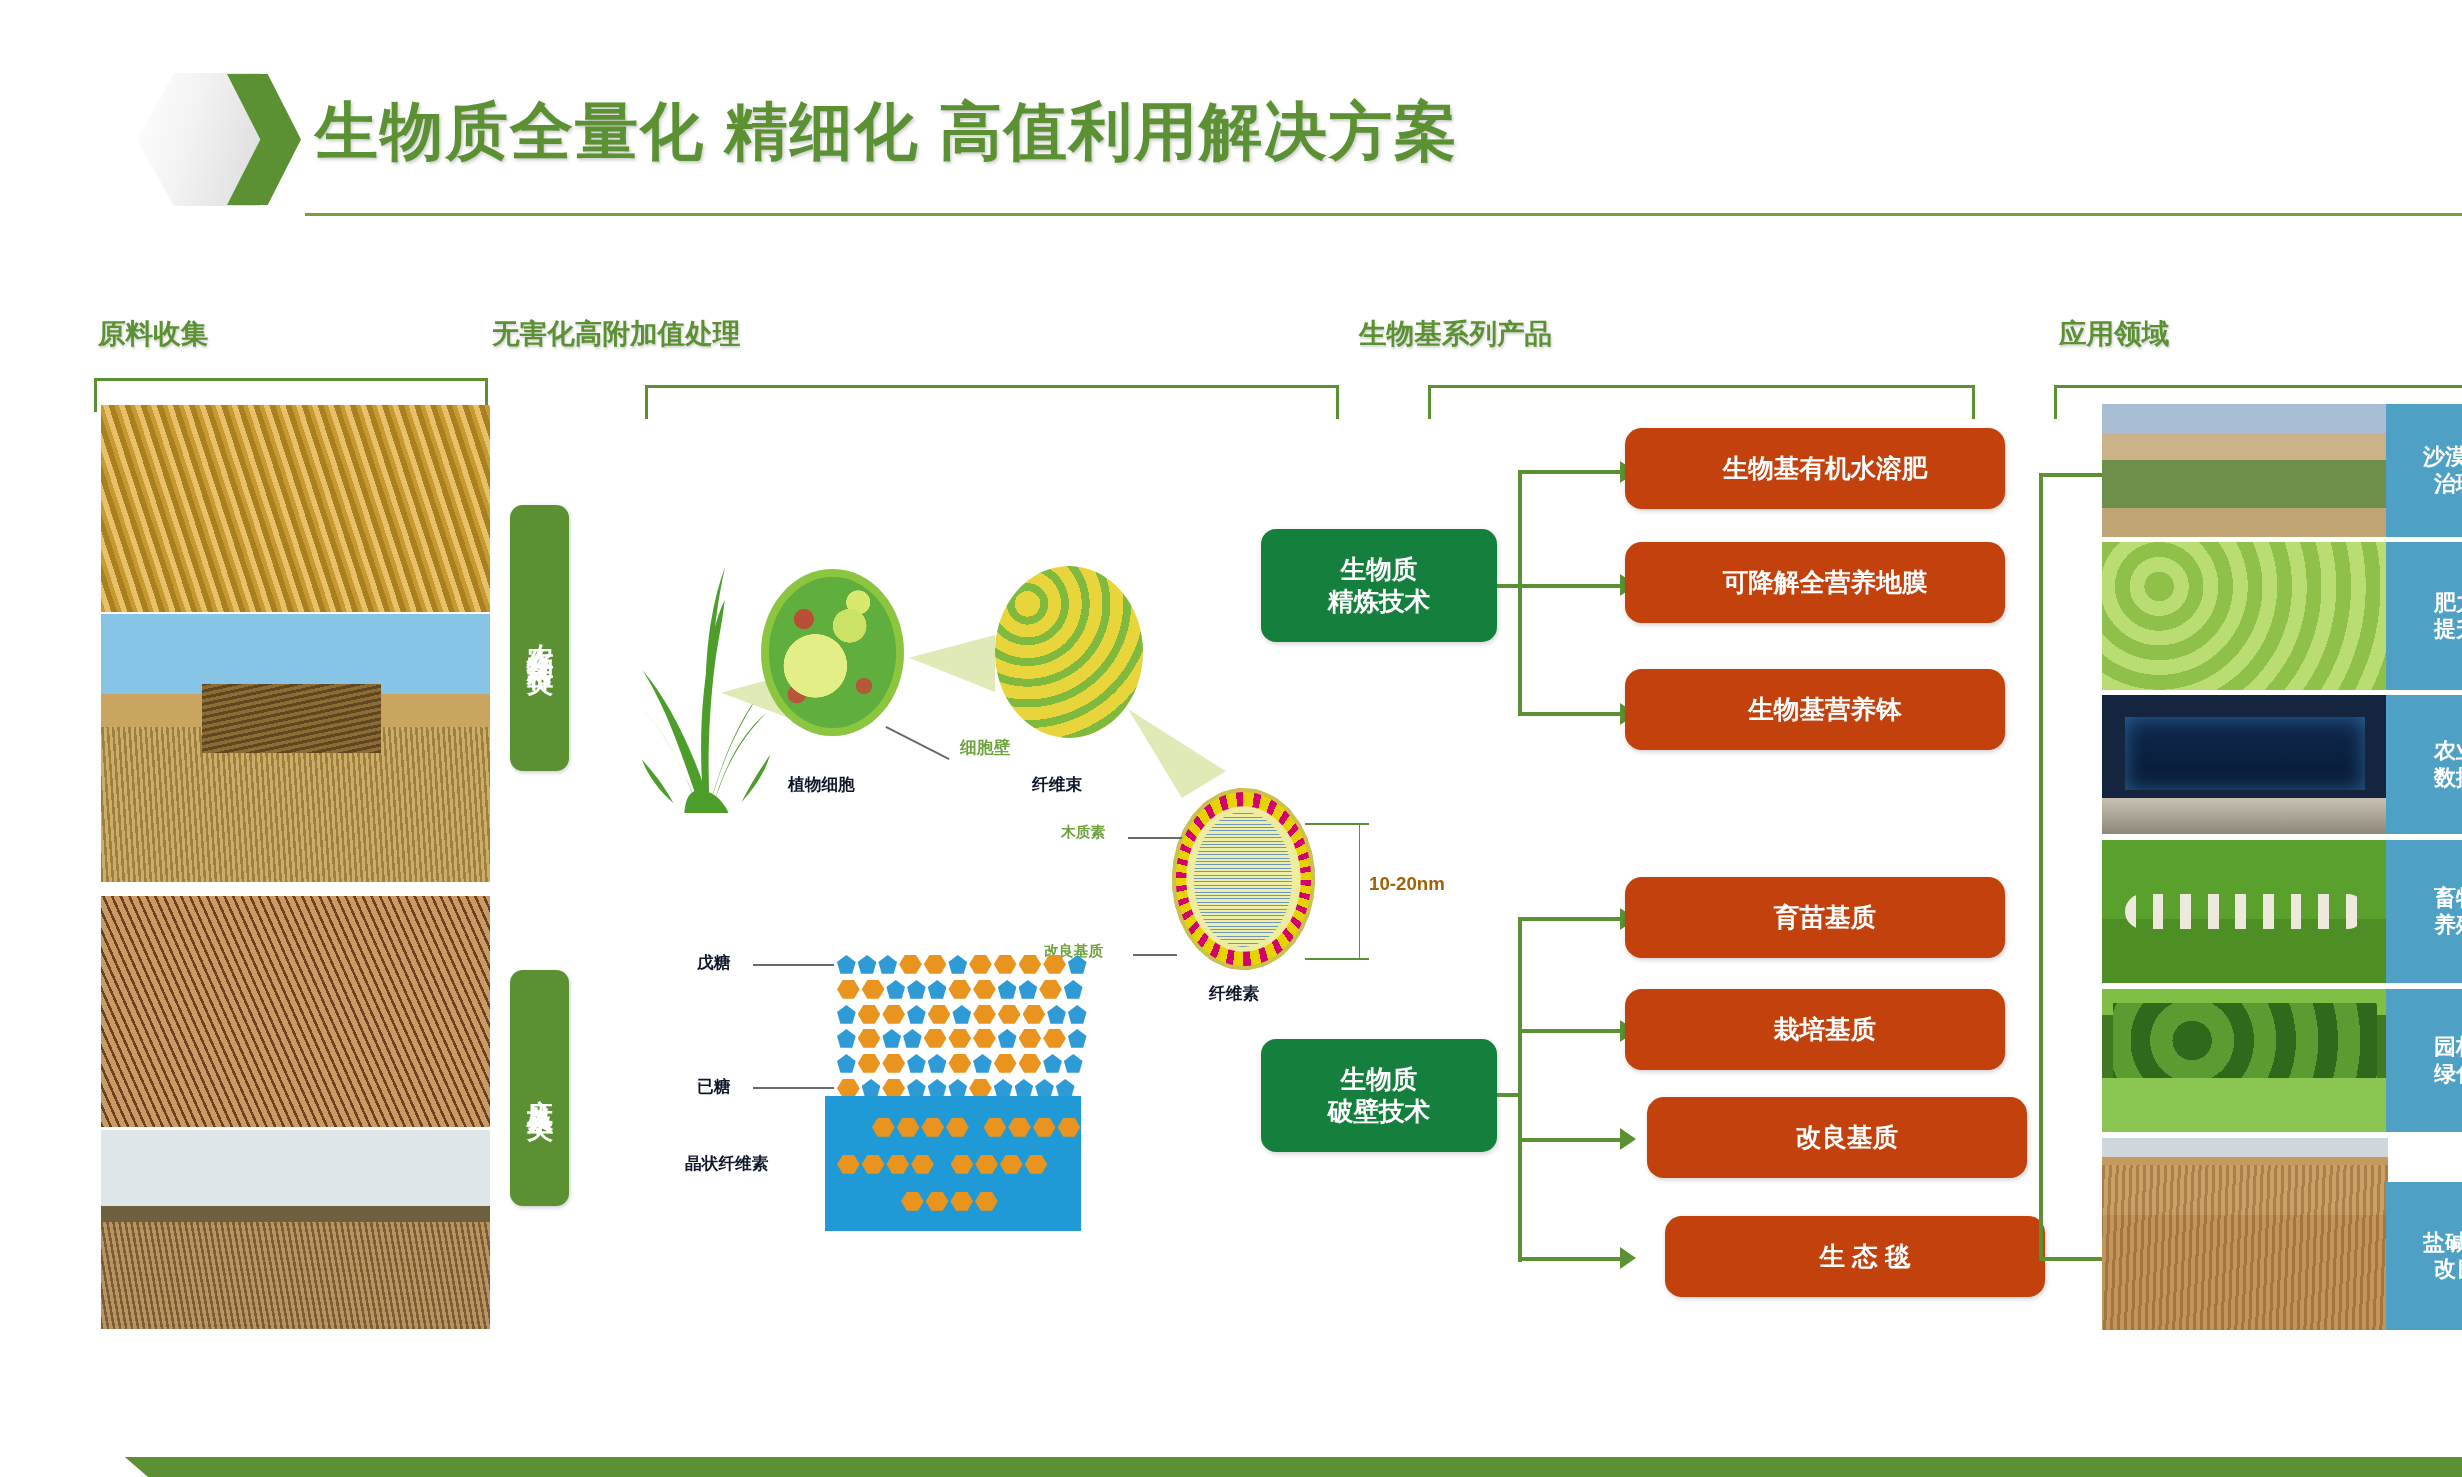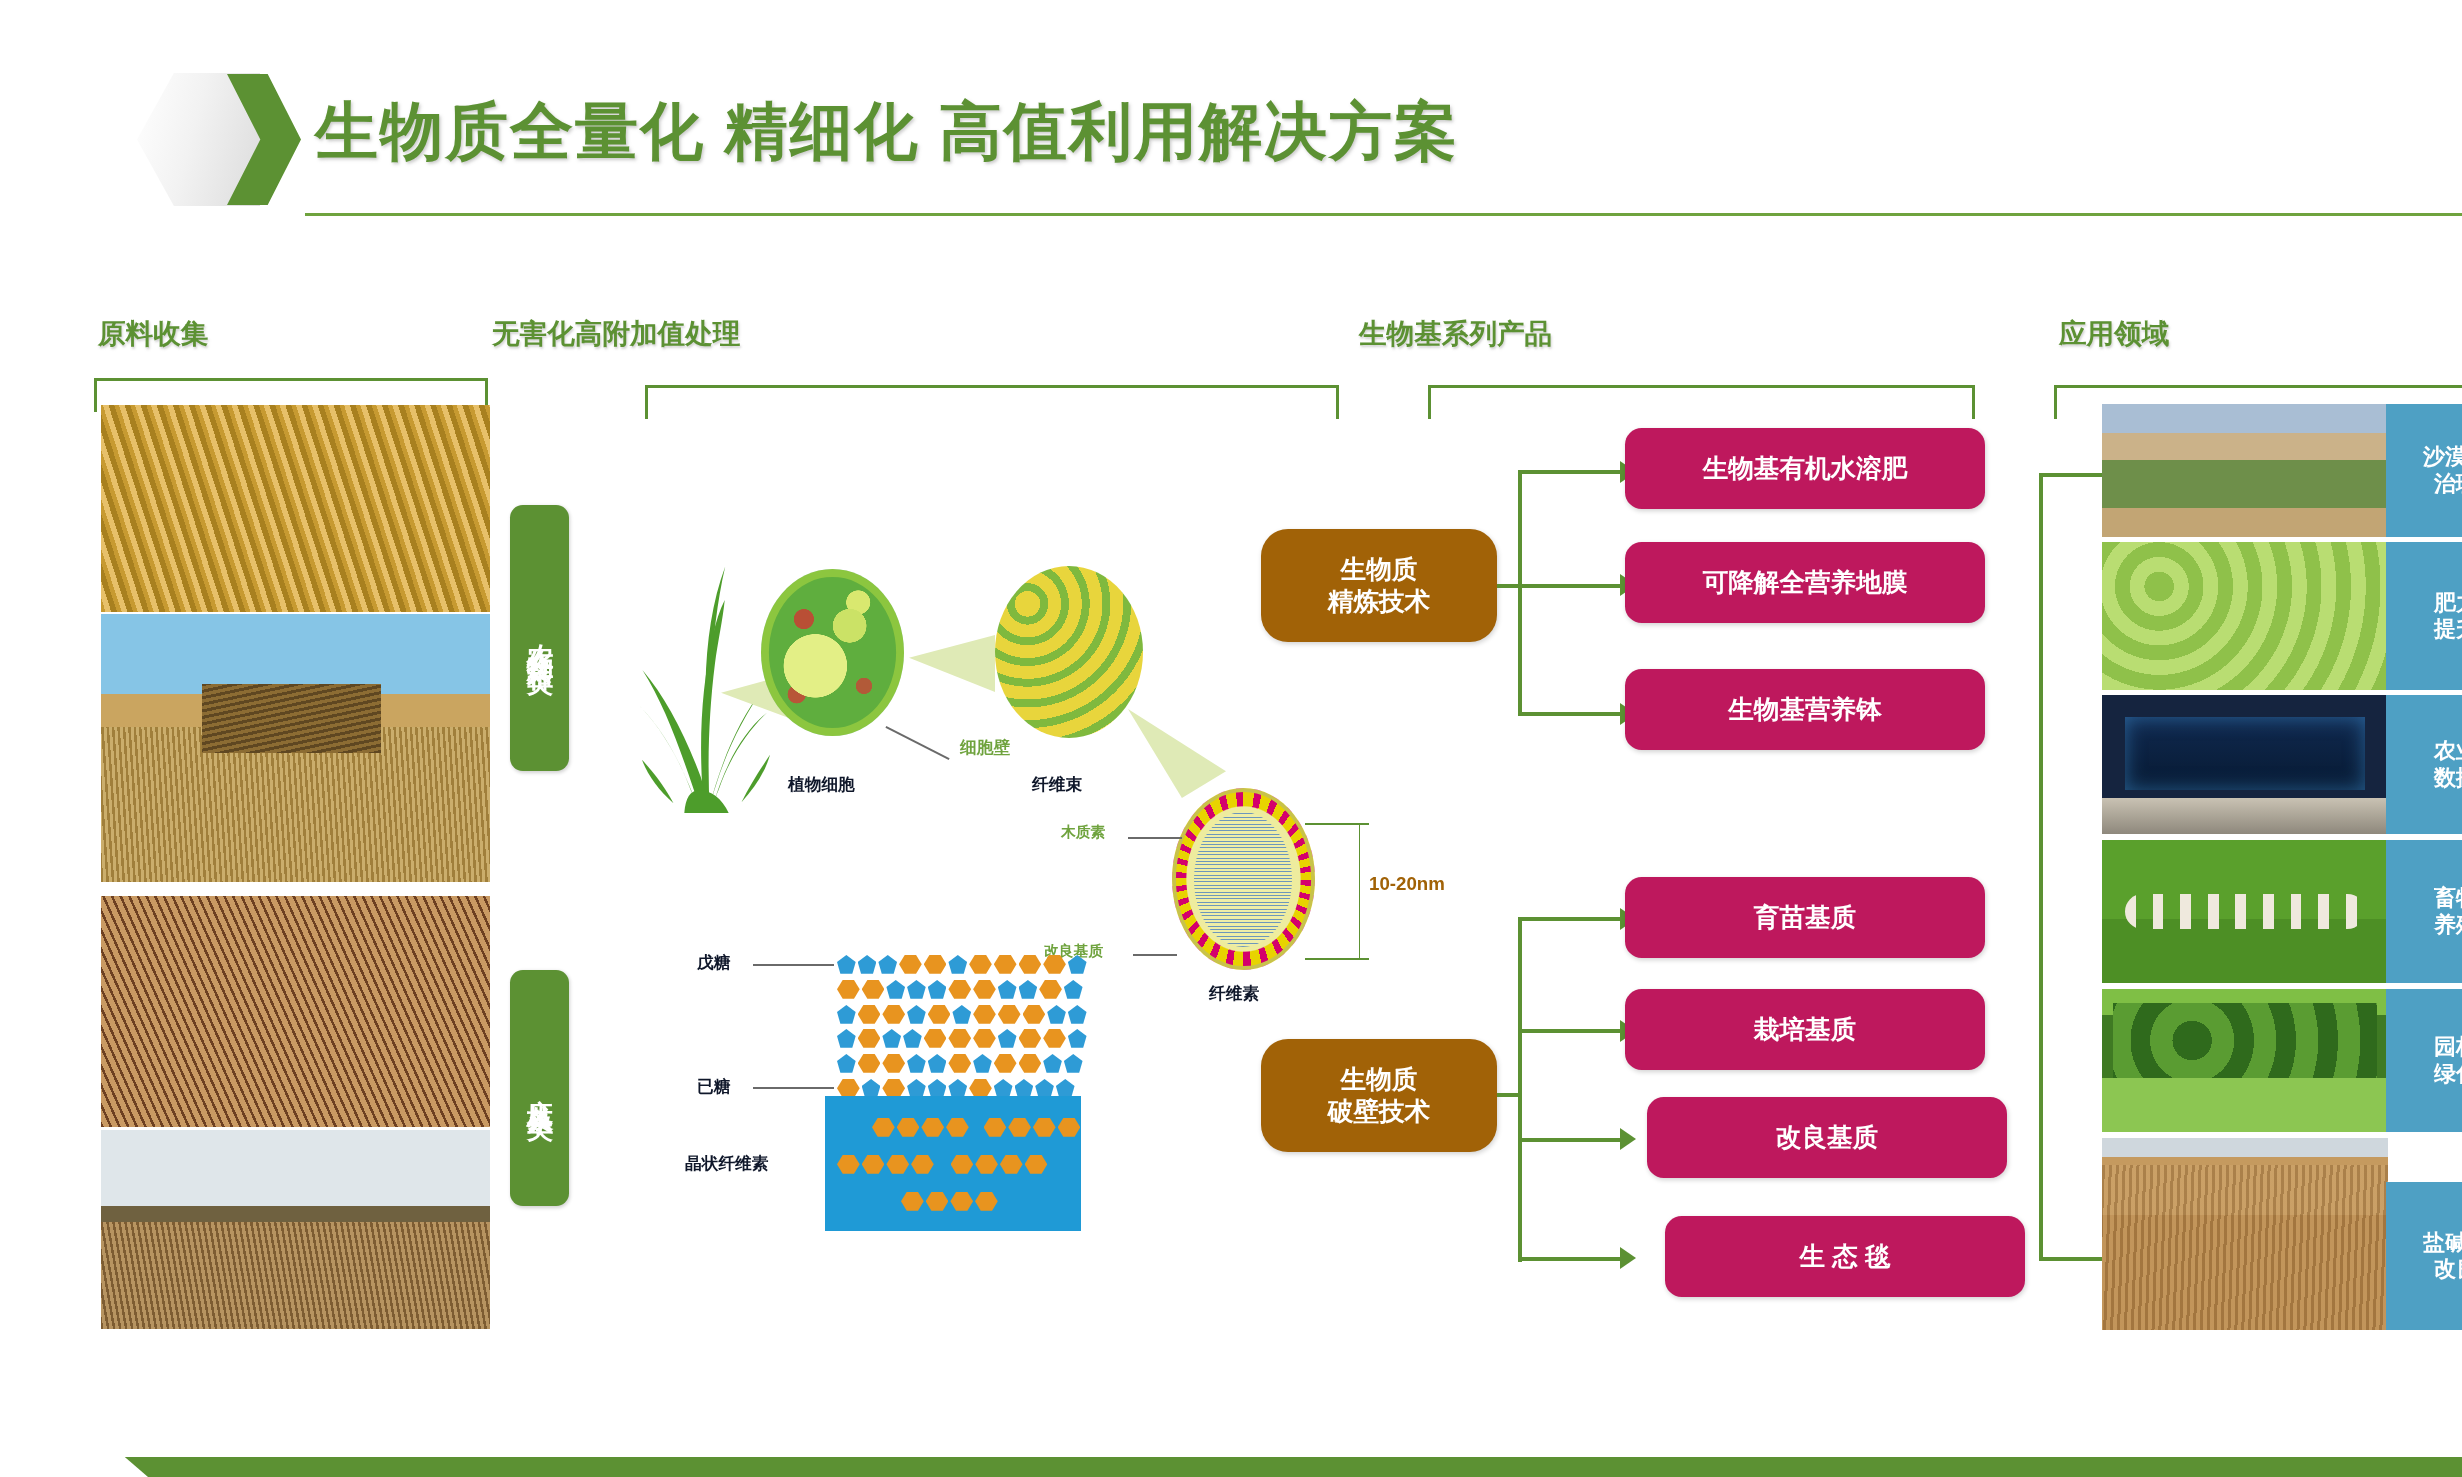--- a/index.html
+++ b/index.html
@@ -96,26 +96,26 @@
                  repeating-linear-gradient(90deg,rgba(80,130,180,.6) 0 1px,transparent 1px 3.4px);}
   .dimline{position:absolute;border-left:1.5px solid #5C9133;}
   .dimtick{position:absolute;height:1.5px;background:#5C9133;}
 
   .sugarrow{position:absolute;display:flex;gap:2px;}
   .pent{width:18.7px;height:18.7px;background:#2e9bd6;clip-path:polygon(50% 0%,100% 38%,82% 100%,18% 100%,0% 38%);}
   .hex6{width:22.7px;height:18.7px;background:#e8941f;clip-path:polygon(25% 0%,75% 0%,100% 50%,75% 100%,25% 100%,0% 50%);}
   .cryst{position:absolute;background:#1f9ad6;}
 
   
-  .tech-box{position:absolute;background:#a16207;border-radius:27px;color:#fff;font-size:25.6px;
+  .tech-box{position:absolute;background:#15803d;border-radius:15px;color:#fff;font-size:25.6px;
        font-weight:bold;display:flex;flex-direction:column;align-items:center;justify-content:center;
        line-height:1.22;box-shadow:1px 2px 4.9px rgba(0,0,0,.18);}
-  .prod-box{position:absolute;background:#be185d;border-radius:16.7px;color:#fff;font-size:25.6px;
+  .prod-box{position:absolute;background:#c2410c;border-radius:16.7px;color:#fff;font-size:25.6px;
        font-weight:bold;display:flex;align-items:center;justify-content:center;
-       box-shadow:1px 2px 4.9px rgba(0,0,0,.18);white-space:nowrap;}
+       box-shadow:1px 2px 4.9px rgba(0,0,0,.18);white-space:nowrap;padding-left:20px;}
 
   .conn-v{position:absolute;width:4.4px;background:#5C9133;}
   .conn-h{position:absolute;height:4.4px;background:#5C9133;}
   .arrow-head{position:absolute;width:0;height:0;border-top:11.8px solid transparent;
        border-bottom:11.8px solid transparent;border-left:16.7px solid #5C9133;}
 
   
   .app-label{position:absolute;background:#4EA0C4;color:#fff;font-size:22px;font-weight:bold;
        display:flex;flex-direction:column;align-items:center;justify-content:center;line-height:1.2;}
   .app-bracket{position:absolute;border:4.4px solid #5C9133;border-right:none;box-sizing:border-box;}

